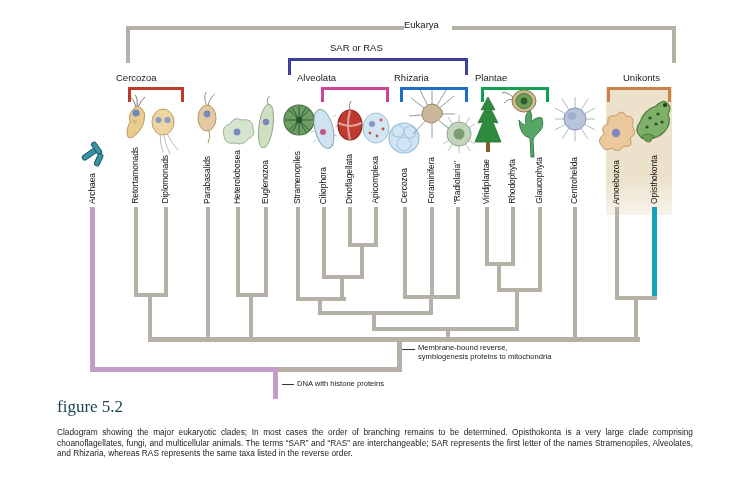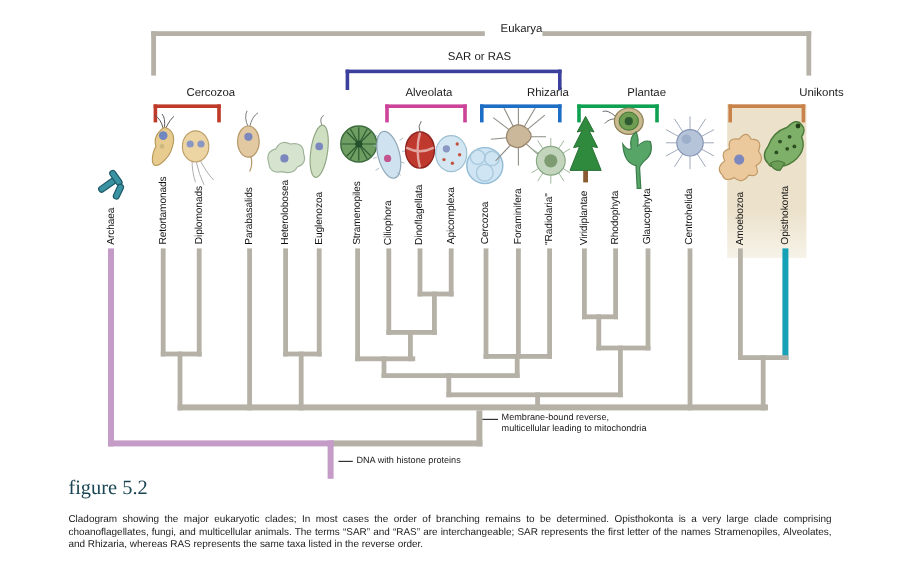--- a/index.html
+++ b/index.html
@@ -3,21 +3,21 @@
 <meta charset="utf-8">
 <style>
   html,body{margin:0;padding:0;background:#fff;}
   #fig{position:relative;width:748px;height:480px;background:#fff;overflow:hidden;
        font-family:"Liberation Sans",sans-serif;}
   .h,.v{position:absolute;background:var(--branch);}
   .h{height:4px;} .v{width:4px;}
   .thick{height:5px;} .vthick{width:5px;}
   .arcline{background:var(--archaea-line);}
   .opiline{background:var(--opisthokonta-line);}
-  .bl{position:absolute;font-size:9.5px;color:#1a1a1a;text-align:right;white-space:nowrap;}
+  .bl{position:absolute;font-size:9.5px;color:#1a1a1a;text-align:left;white-space:nowrap;}
   .brk{position:absolute;}
   .bh{position:absolute;height:3px;left:0;right:0;top:0;}
   .bvl{position:absolute;width:3px;left:0;top:0;}
   .bvr{position:absolute;width:3px;right:0;top:0;}
   .c-forn{background:var(--fornicata);} .c-sar{background:var(--sar-bracket);}
   .c-alv{background:var(--alveolata);} .c-rhi{background:var(--rhizaria);}
   .c-pla{background:var(--plantae);} .c-uni{background:var(--unikonts);}
   .taxon{position:absolute;writing-mode:vertical-rl;transform:rotate(180deg);
          font-size:8.5px;color:#111;white-space:nowrap;width:12px;text-align:left;
          letter-spacing:-0.1px;}
@@ -328,21 +328,21 @@
 
   <div class="h thick" style="left:148px;top:337px;width:492px;"></div>
   <div class="v vthick" style="left:397px;top:342px;height:30px;"></div>
   <div class="h thick" style="left:276px;top:367px;width:126px;"></div>
   <div class="h thick arcline" style="left:90px;top:367px;width:188px;"></div>
   <div class="v vthick arcline" style="left:273px;top:367px;height:32px;"></div>
 
   <div class="tick" style="left:402px;top:349px;width:13px;"></div>
   <div class="ann" style="left:418px;top:343px;">
     <div>Membrane-bound reverse,</div>
-    <div>multicellular leading to mitochondria</div>
+    <div>symbiogenesis proteins to mitochondria</div>
   </div>
   <div class="tick" style="left:282px;top:384px;width:12px;"></div>
   <div class="ann" style="left:297px;top:379px;">DNA with histone proteins</div>
 
   <div id="cap-title">figure 5.2</div>
   <div id="cap-body">Cladogram showing the major eukaryotic clades; In most cases the order of branching remains to be determined. Opisthokonta is a very large clade comprising choanoflagellates, fungi, and multicellular animals. The terms “SAR” and “RAS” are interchangeable; SAR represents the first letter of the names Stramenopiles, Alveolates, and Rhizaria, whereas RAS represents the same taxa listed in the reverse order.</div>
 
 </div>
 
 </body></html>

